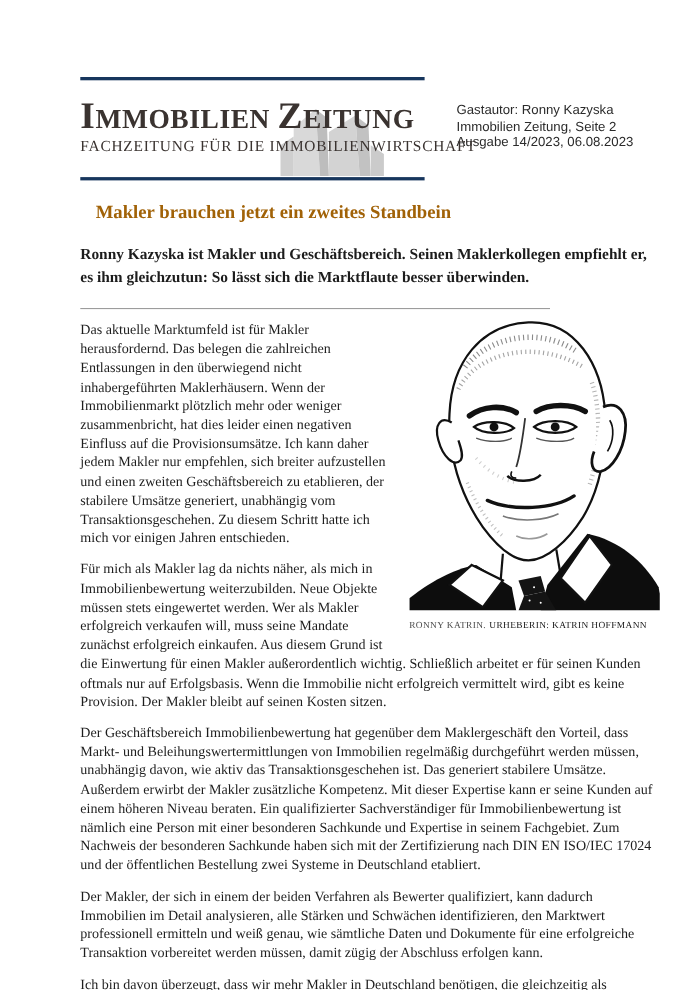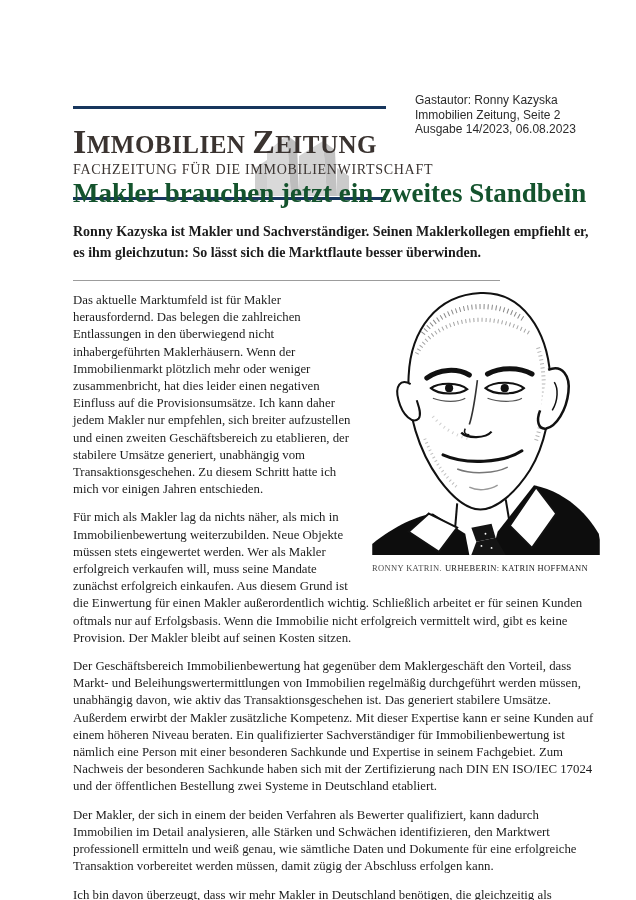--- a/index.html
+++ b/index.html
@@ -7,21 +7,21 @@
   .page {
     position:relative;
     width:636px; height:900px;
     background:#ffffff;
     overflow:hidden;
     font-family:"Liberation Serif", serif;
     color:#1d1d1d;
   }
   
   .masthead {
-    position:absolute; left:73px; top:70px; width:313px;margin-top:36px;
+    position:absolute; left:73px; top:70px; width:313px;
   }
   .mast-rule { height:3px; background:#17365d; }
   .logo-wrap { position:relative; height:72px; }
   .building-svg { position:absolute; left:158px; top:5px; z-index:0; }
   .logo-line {
     position:relative; z-index:1;
     margin-top:16px;
     color:#3a3330; white-space:nowrap; line-height:1;
     letter-spacing:0.5px;
   }
@@ -35,22 +35,22 @@
     color:#3a3330; white-space:nowrap;
   }
   
   .meta {
     position:absolute; left:415px; top:93px;
     font-family:Liberation Sans, sans-serif;
     font-size:12px; line-height:14.5px; color:#2b2b2b;
   }
   
   .headline {
-    position:absolute; left:73px; top:179px; width:540px;
-    font-size:27px; font-weight:bold; color:#14532d;
+    position:absolute; left:87px; top:179px; width:540px;
+    font-size:17px; font-weight:bold; color:#a16207;
     line-height:28px;
   }
   .subheadline {
     position:absolute; left:73px; top:221px; width:527px;
     font-size:14px; font-weight:bold; color:#1c1c1c;
     line-height:21px;
   }
   .thin-rule {
     position:absolute; left:73px; top:280px; width:427px; height:1px;
     background:#9c9c9c;
@@ -94,21 +94,21 @@
     <div class="mast-rule"></div>
   </div>
 
   <div class="meta">
     <div>Gastautor: Ronny Kazyska</div>
     <div>Immobilien Zeitung, Seite 2</div>
     <div>Ausgabe 14/2023, 06.08.2023</div>
   </div>
 
   <h1 class="headline">Makler brauchen jetzt ein zweites Standbein</h1>
-  <p class="subheadline">Ronny Kazyska ist Makler und Sachverständiger. Seinen Maklerkollegen empfiehlt er, es ihm gleichzutun: So lässt sich die Marktflaute besser überwinden.</p>
+  <p class="subheadline">Ronny Kazyska ist Makler und Geschäftsbereich. Seinen Maklerkollegen empfiehlt er, es ihm gleichzutun: So lässt sich die Marktflaute besser überwinden.</p>
   <div class="thin-rule"></div>
 
   <div class="article-body">
 
     <figure class="portrait">
       <svg viewBox="0 0 225 265" width="228" height="268">
 
         <path d="M107 6 C64 8 38 42 36 88 C34 124 46 162 66 190 C80 209 93 220 107 220 C123 220 142 203 156 181 C170 158 178 124 176 88 C173 44 149 4 107 6 Z" fill="#ffffff" stroke="#111" stroke-width="2"></path>
 
         <path d="M50 46 C72 18 118 10 150 32" stroke="#8a8a8a" stroke-width="5" fill="none" stroke-dasharray="1 3"></path>

